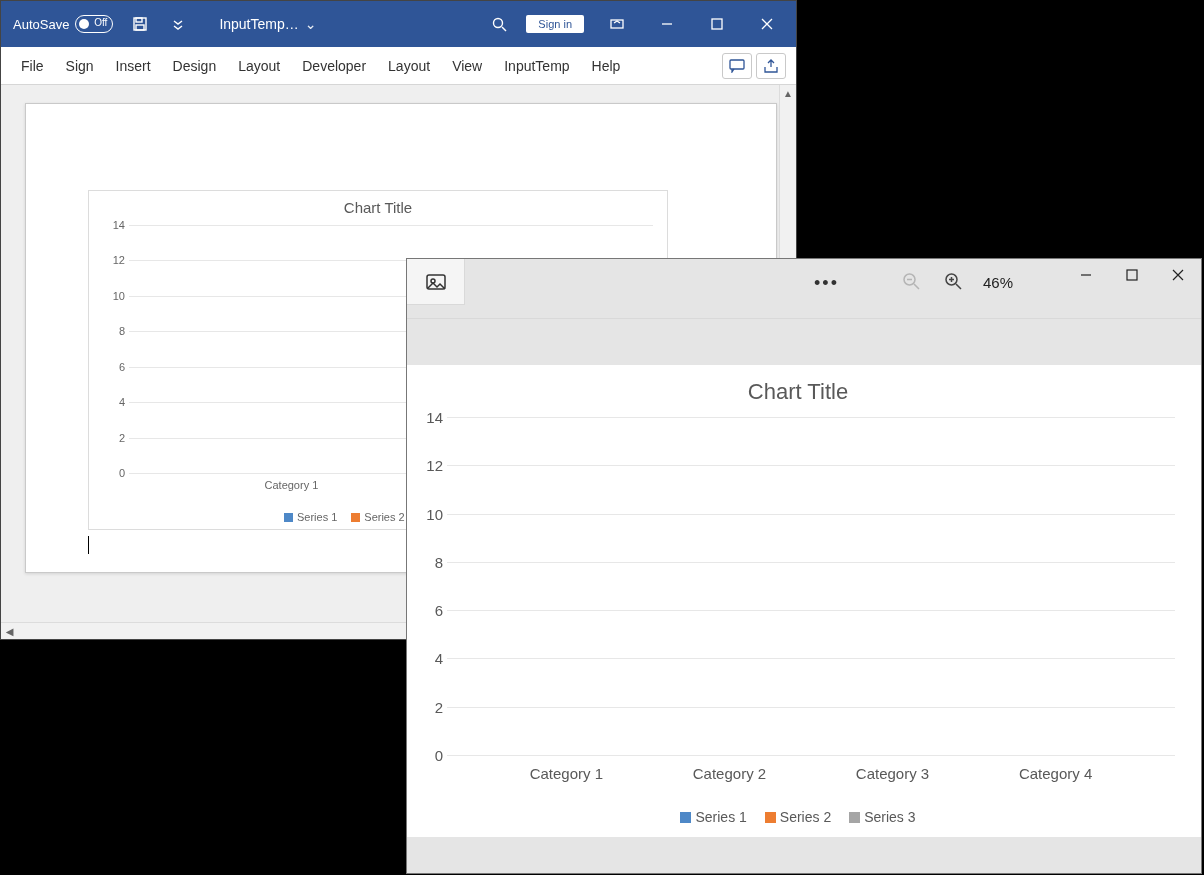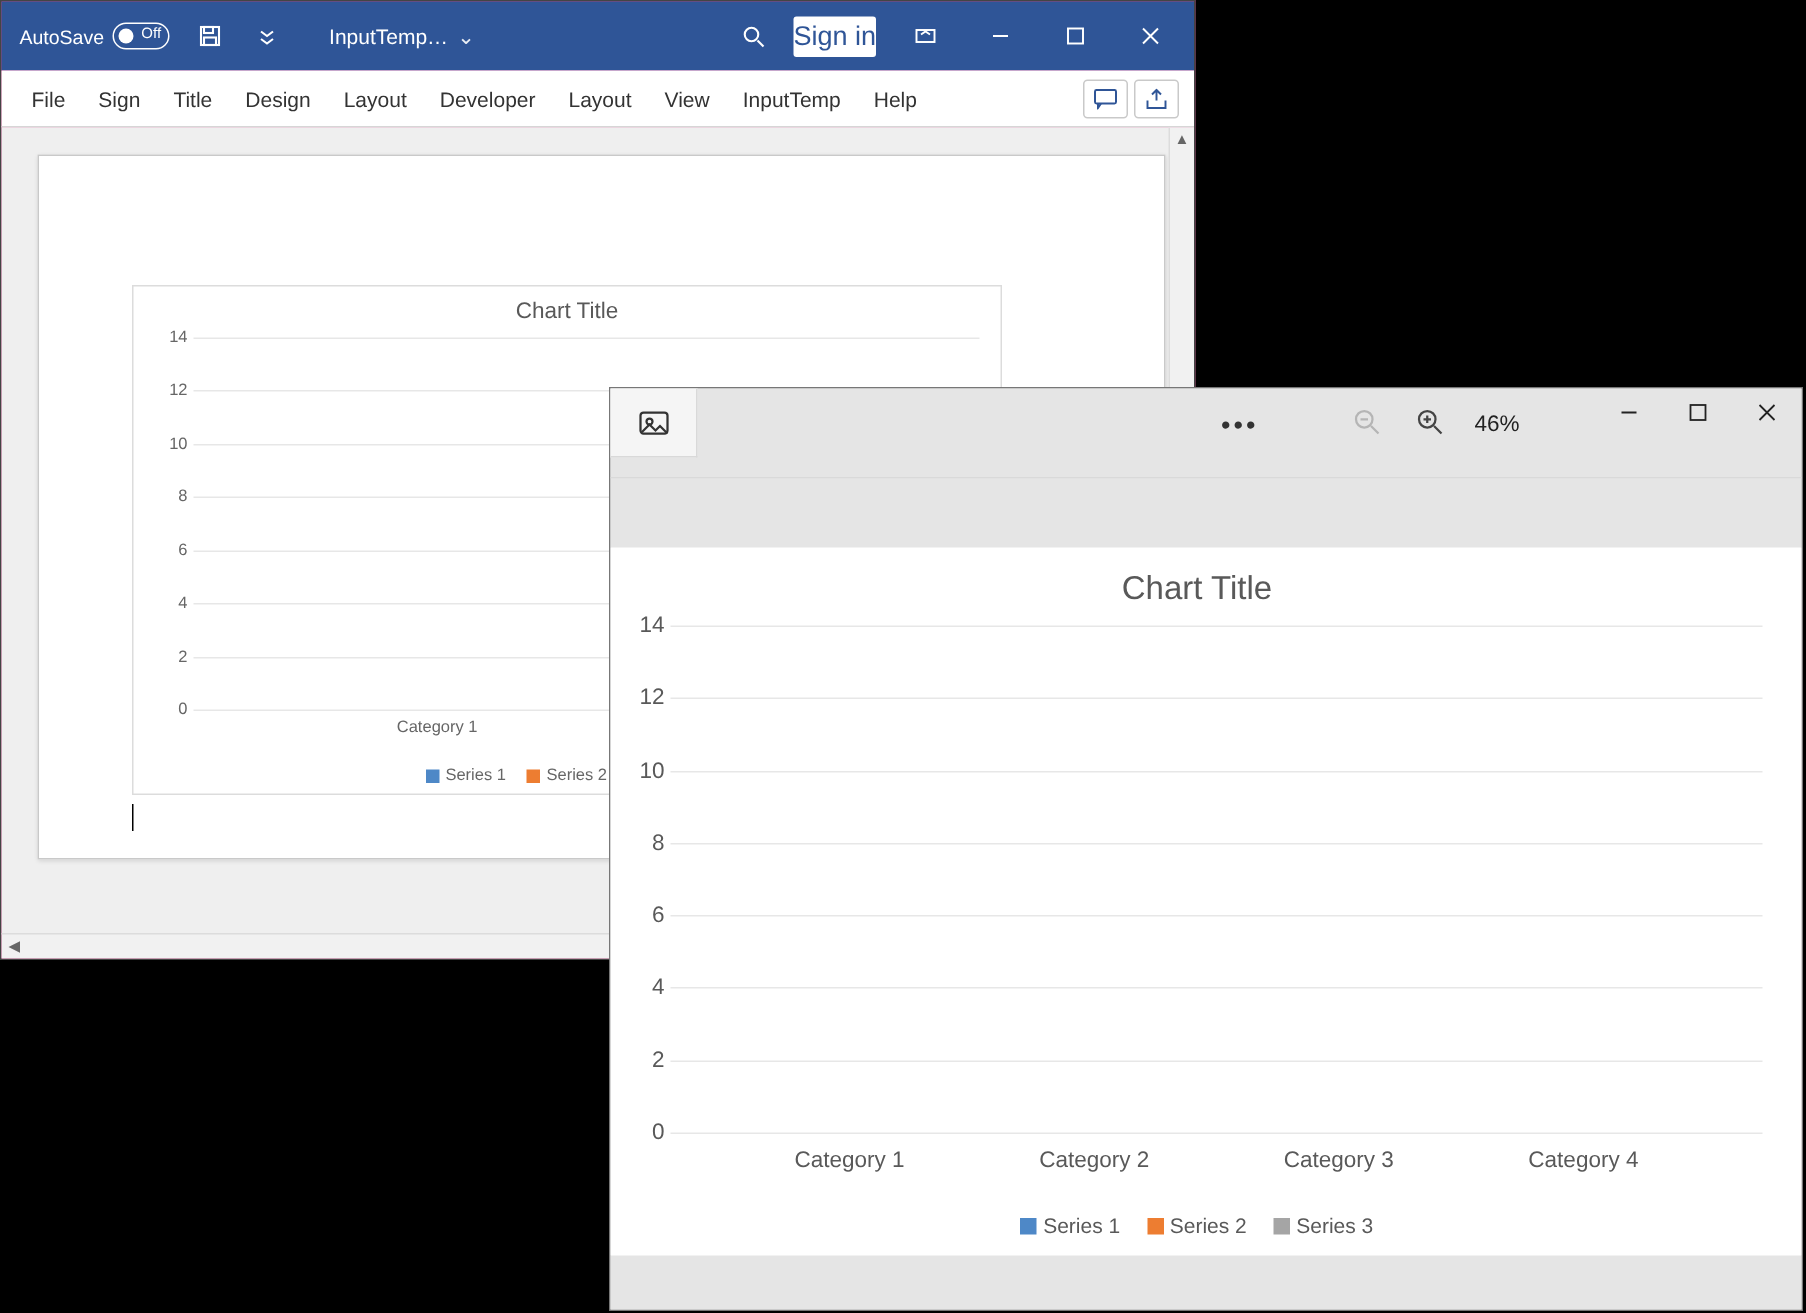--- a/index.html
+++ b/index.html
@@ -10,21 +10,21 @@
     font-family: "Segoe UI", Arial, sans-serif;
     font-size: 13px;
     overflow: hidden;
     position: relative;
   }
   
   .word-window {
     position: absolute;
     left: 0; top: 0;
     width: 797px; height: 640px;
-    background: #ec4899;
+    background: #c4b5fd;
     display: flex;
     flex-direction: column;
     border: 1px solid #444;
   }
   .word-titlebar {
     height: 46px;
     background: #2f5597;
     display: flex;
     align-items: center;
     color: #fff;
@@ -63,21 +63,21 @@
     display: flex; align-items: center; gap: 6px;
   }
   .word-doc-title span { color: #fff; font-size: 14px; }
   .chev { font-size: 11px; color: #fff; opacity: .9; }
   .spacer { flex: 1; }
   .title-search {
     width: 34px; height: 32px; display:flex; align-items:center; justify-content:center;
   }
   .signin {
     background: #fff; color: #2f5597;
-    padding: 3px 0; font-size: 18px;
+    padding: 3px 12px; font-size: 11px;
     border-radius: 2px; margin: 0 6px;
   }
   .win-btn {
     width: 46px; height: 32px;
     display: flex; align-items: center; justify-content: center;
     color: #fff;
   }
   .win-btn svg { width: 14px; height: 14px; }
   .word-ribbon {
     height: 38px;
@@ -323,21 +323,21 @@
     <div class="win-btn">
       <svg viewBox="0 0 14 14" stroke="#fff" stroke-width="1.3">
           <path d="M2 2l10 10M12 2L2 12"></path>
         </svg>
     </div>
   </div>
 
   <div class="word-ribbon">
     <div class="ribbon-tab">File</div>
     <div class="ribbon-tab">Sign</div>
-    <div class="ribbon-tab">Title</div>
+    <div class="ribbon-tab">Insert</div>
     <div class="ribbon-tab">Design</div>
     <div class="ribbon-tab">Layout</div>
     <div class="ribbon-tab">Developer</div>
     <div class="ribbon-tab">Layout</div>
     <div class="ribbon-tab">View</div>
     <div class="ribbon-tab">InputTemp</div>
     <div class="ribbon-tab">Help</div>
     <div class="ribbon-right">
       <div class="ribbon-icon-btn">
         <svg width="16" height="14" viewBox="0 0 16 14" fill="none" stroke="#2f5597" stroke-width="1.3">

